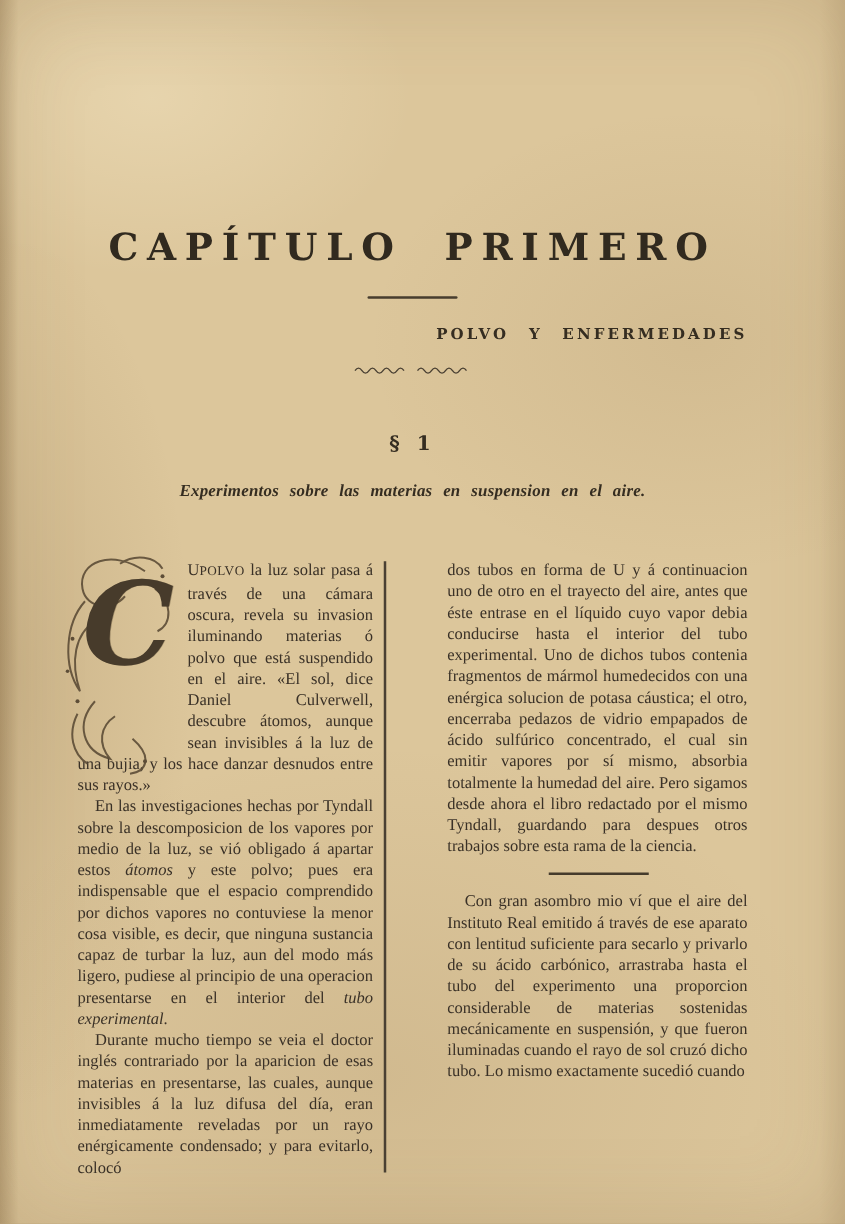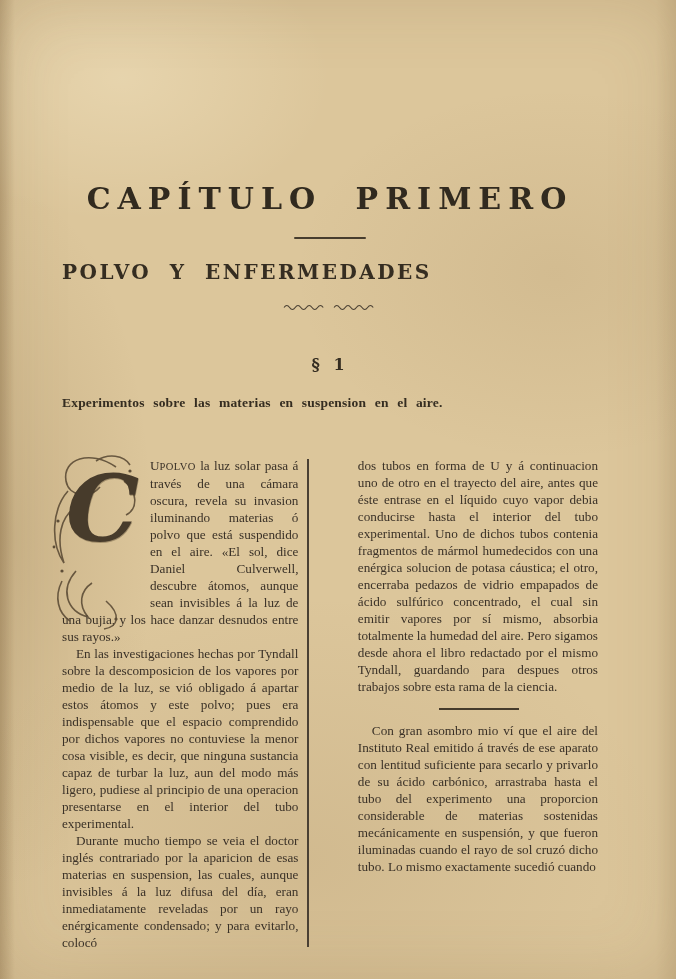--- a/index.html
+++ b/index.html
@@ -32,56 +32,56 @@
     letter-spacing:7px;word-spacing:16px;
     color:#312a1f;text-align:center;line-height:1.05;
   }
   .title-rule{
     width:72px;height:2px;background:#473d2e;
     margin:22px auto 0 auto;border-radius:1px;
   }
   h2.subtitle{
     margin:21px 0 0 0;
     font-family:"DejaVu Serif",serif;
-    font-size:20px;font-weight:700;
+    font-size:12px;font-weight:700;
     letter-spacing:2.5px;word-spacing:9px;
-    color:#352d21;text-align:left;line-height:1.2;
+    color:#352d21;text-align:right;line-height:1.2;
   }
   .squiggle-wrap{margin:13px auto 0 auto;width:100px;text-align:center;}
   .section-mark{
     margin-top:40px;
     font-family:"DejaVu Serif",serif;
     font-size:16px;font-weight:700;letter-spacing:4px;
     color:#352d21;text-align:center;
   }
   h3.section-heading{
     margin:21px 0 0 0;
     font-size:13.5px;font-weight:700;
     word-spacing:5px;letter-spacing:0.2px;
-    color:#352d21;text-align:left;line-height:1.2;
+    color:#352d21;text-align:center;line-height:1.2;font-style:italic;
   }
   .columns{
     display:flex;
     margin-top:46px;
     align-items:stretch;
   }
   .col{
     font-size:13.2px;line-height:17px;
     text-align:justify;
     hyphens:auto;-webkit-hyphens:auto;
   }
   .col.left{width:256px;}
   .col.right{width:260px;margin-left:40px;}
   .divider{
     width:1.5px;background:#4a4033;
     margin:2px 9px 4px 9px;
   }
   p.para{margin:0;}
   p.para.indent{text-indent:14px;}
-  .it{}
+  .it{font-style:italic;}
   .sc{font-size:0.8em;letter-spacing:0.4px;}
   .dropcap{
     float:left;
     width:82px;height:138px;
     margin:2px 6px 0 0;
     position:relative;
   }
   .dropcap svg{
     position:absolute;left:-16px;top:-8px;
     overflow:visible;
@@ -140,21 +140,21 @@
             <circle cx="16" cy="120" r="1.6"></circle>
             <circle cx="70" cy="168" r="1.6"></circle>
             <circle cx="84" cy="20" r="1.6"></circle>
             <circle cx="8" cy="96" r="1.4"></circle>
           </g>
         </svg>
         <span class="dropcap-letter">C</span>
       </div>
     <p class="para"><span>U</span><span class="sc">POLVO</span><span> la luz solar pasa á través de una cámara oscura, revela su invasion iluminando materias ó polvo que está suspendido en el aire. «El sol, dice Daniel Culverwell, descubre átomos, aunque sean invisibles á la luz de una bujia, y los hace danzar desnudos entre sus rayos.»</span></p>
         <p class="para indent"><span>En las investigaciones hechas por Tyndall sobre la descomposicion de los vapores por medio de la luz, se vió obligado á apartar estos </span><span class="it">átomos</span><span> y este polvo; pues era indispensable que el espacio comprendido por dichos vapores no contuviese la menor cosa visible, es decir, que ninguna sustancia capaz de turbar la luz, aun del modo más ligero, pudiese al principio de una operacion presentarse en el interior del </span><span class="it">tubo experimental</span><span>.</span></p>
-        <p class="para indent"><span>Durante mucho tiempo se veia el doctor inglés contrariado por la aparicion de esas materias en suspension, las cuales, aunque invisibles á la luz difusa del día, eran inmediatamente reveladas por un rayo enérgicamente condensado; y para evitarlo, colocó</span></p>
+        <p class="para indent"><span>Durante mucho tiempo se veia el doctor inglés contrariado por la aparicion de esas materias en presentarse, las cuales, aunque invisibles á la luz difusa del día, eran inmediatamente reveladas por un rayo enérgicamente condensado; y para evitarlo, colocó</span></p>
       </div>
 
     <div class="divider"></div>
 
     <div class="col right">
       <div>
           <p class="para"><span>dos tubos en forma de U y á continuacion uno de otro en el trayecto del aire, antes que éste entrase en el líquido cuyo vapor debia conducirse hasta el interior del tubo experimental. Uno de dichos tubos contenia fragmentos de mármol humedecidos con una enérgica solucion de potasa cáustica; el otro, encerraba pedazos de vidrio empapados de ácido sulfúrico concentrado, el cual sin emitir vapores por sí mismo, absorbia totalmente la humedad del aire. Pero sigamos desde ahora el libro redactado por el mismo Tyndall, guardando para despues otros trabajos sobre esta rama de la ciencia.</span></p>
         </div>
       <div class="mid-rule"></div>
       <div>

